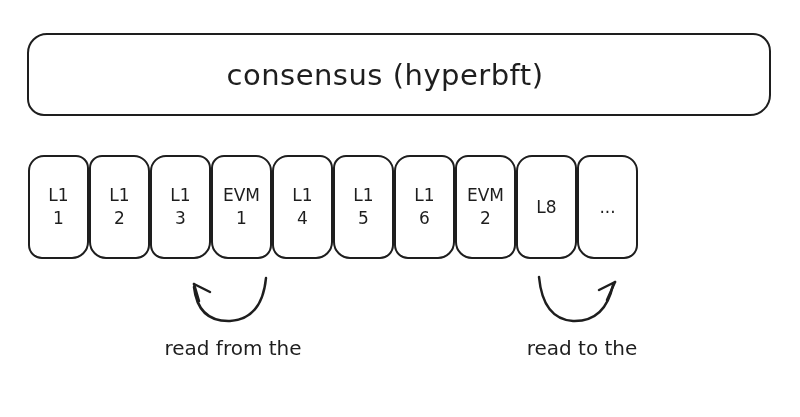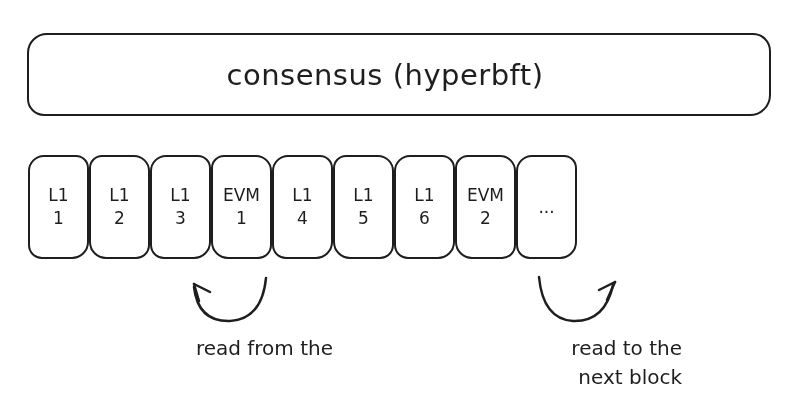--- a/index.html
+++ b/index.html
@@ -60,21 +60,21 @@
   .arrows {
     position: absolute;
     left: 0;
     top: 0;
     pointer-events: none;
   }
   .caption {
     position: absolute;
     top: 334px;
     width: 200px;
-    text-align: right;
+    text-align: center;
     font-size: 20px;
     line-height: 29px;
     white-space: nowrap;
   }
   .caption span { display: block; }
   .caption-read  { left: 133px; }
   .caption-write { left: 482px; }
 </style>
 </head>
 <body>
@@ -112,20 +112,23 @@
     </div>
     <div class="block">
       <span>L1</span>
       <span>6</span>
     </div>
     <div class="block">
       <span>EVM</span>
       <span>2</span>
     </div>
     <div class="block">
+      <span>L8</span>
+    </div>
+    <div class="block">
       <span>...</span>
     </div>
   </div>
 
   <svg class="arrows" width="800" height="417" viewBox="0 0 800 417">
 
     <g stroke="#1e1e1e" stroke-width="2.5" fill="none" stroke-linecap="round" stroke-linejoin="round">
       <path d="M 266 278 Q 262 319 230 321 Q 198 322 194 287"></path>
       <path d="M 194 284 L 199 301"></path>
       <path d="M 194 284 L 210 292"></path>
@@ -137,16 +140,15 @@
       <path d="M 615 282 L 607 300"></path>
     </g>
   </svg>
 
   <div class="caption caption-read">
     <span>read from the</span>
   </div>
 
   <div class="caption caption-write">
     <span>read to the</span>
-    <span>next block</span>
   </div>
 
 </div>
 
 </body></html>

